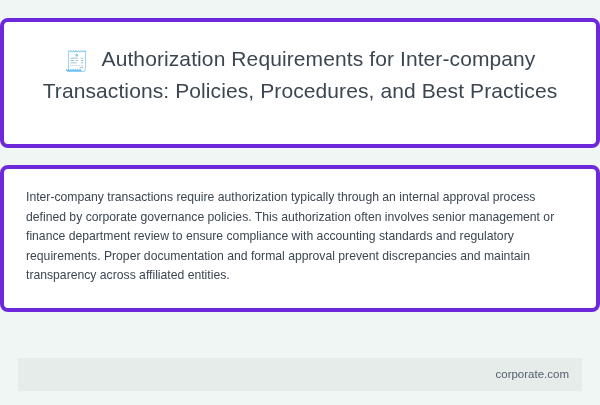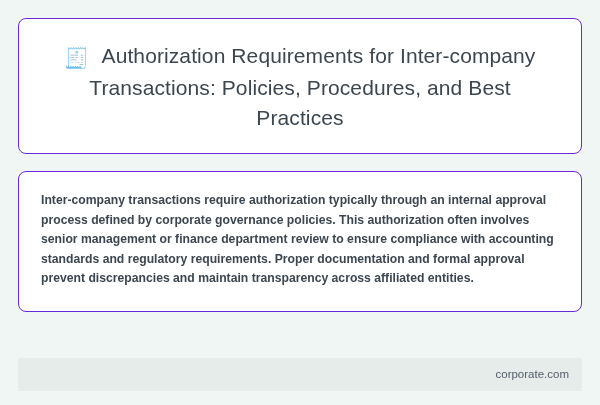--- a/index.html
+++ b/index.html
@@ -16,24 +16,24 @@
 
   .page {
     width: 600px;
     height: 405px;
     box-sizing: border-box;
     position: relative;
   }
 
   .card {
     background: #ffffff;
-    border: 1px solid #6d28d9;
+    border: 4px solid #6d28d9;
     border-radius: 8px;
     box-sizing: border-box;
-    margin: 0 18px;
+    margin: 0 0;
   }
 
   
   .header-card {
     margin-top: 18px;
     padding: 22px 24px 20px 24px;
     min-height: 130px;
     box-sizing: border-box;
   }
 
@@ -64,21 +64,20 @@
     padding: 19px 22px 22px 22px;
     box-sizing: border-box;
   }
 
   .body-text {
     margin: 0;
     font-size: 12.2px;
     line-height: 19.5px;
     color: #3c4651;
     text-align: left;
-    font-weight: bold;
   }
 
   
   .footer-bar {
     position: absolute;
     left: 18px;
     right: 18px;
     top: 340px;
     height: 33px;
     background: #e6ecea;

